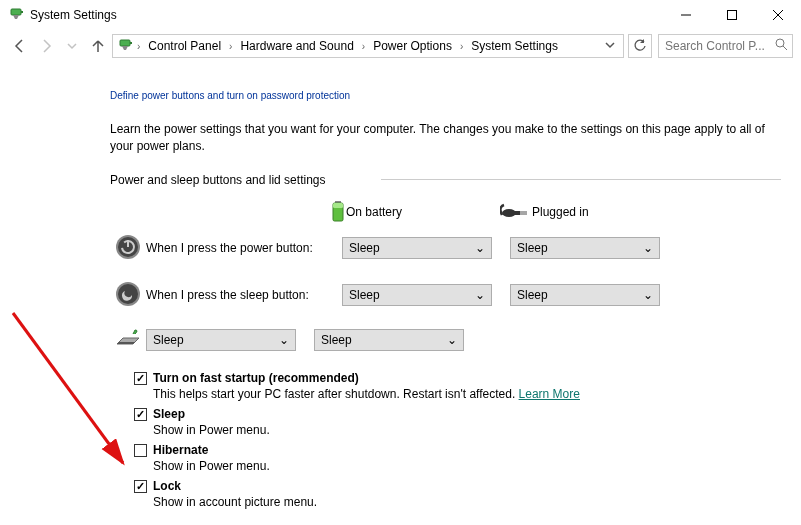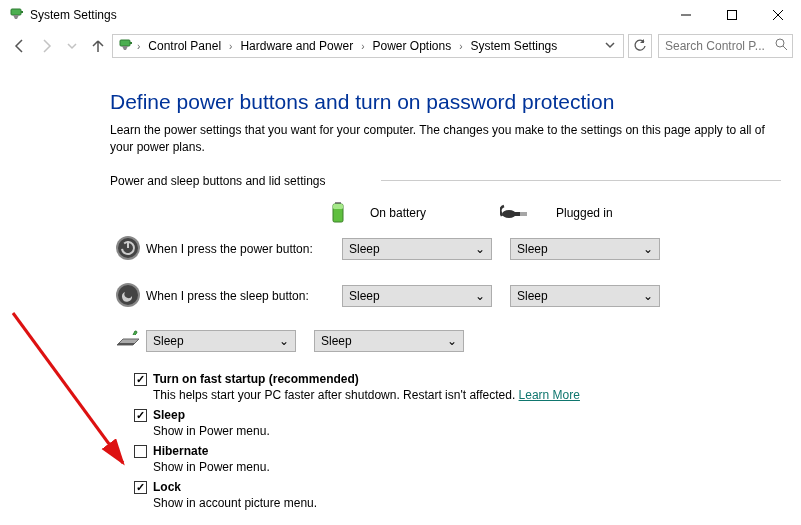--- a/index.html
+++ b/index.html
@@ -60,38 +60,38 @@
     color: #777;
     gap:4px;
   }
   .searchbox input { border:none; outline:none; width:100%; font-size:12px; color:#555;}
   .content {
     padding: 20px 20px 20px 110px;
   }
   h1.page-title {
     color: #003399;
     font-weight: 400;
-    font-size: 21px;
-    margin: 8px 0 8px 0;
+    font-size: 10px;
+    margin: 8px 0 20px 0;
   }
   .desc { margin-bottom: 18px; line-height:1.4;}
   .section-header {
     display: flex;
     align-items: center;
     margin-bottom: 12px;
     gap: 48px;
   }
   .section-header .label { padding-right: 8px; color:#000;}
   .section-header .line { flex:1; height:1px; background:#ccc; }
   .col-headers {
     display:flex;
     margin-left: 220px;
     margin-bottom: 8px;
   }
-  .col-headers .col { width: 170px; display:flex; align-items:center; gap:24px;}
+  .col-headers .col { width: 170px; display:flex; align-items:center; gap:0;}
   .setting-row {
     display:flex;
     align-items:center;
     margin-bottom: 18px;
   }
   .setting-row .icon-cell { width: 36px; display:flex; justify-content:center;}
   .setting-row .label-cell { width: 196px;}
   .setting-row .select {
     width: 150px;
     height: 22px;
@@ -176,21 +176,21 @@
     <span>
       <svg width="16" height="16" viewBox="0 0 16 16">
         <rect x="3" y="3" width="10" height="6" rx="1" fill="#4caf50" stroke="#2e7d32"></rect>
         <rect x="13" y="5" width="2" height="2" fill="#2e7d32"></rect>
         <path d="M5 9 L7 13 L9 13 L11 9" fill="#888"></path>
       </svg>
     </span>
     <span class="bc-sep">›</span>
     <span class="bc-item">Control Panel</span>
     <span class="bc-sep">›</span>
-    <span class="bc-item">Hardware and Power</span>
+    <span class="bc-item">Hardware and Sound</span>
     <span class="bc-sep">›</span>
     <span class="bc-item">Power Options</span>
     <span class="bc-sep">›</span>
     <span class="bc-item">System Settings</span>
     <span class="bc-drop">
       <svg width="10" height="10">
           <path d="M1 3 L5 7 L9 3" fill="none" stroke="#555" stroke-width="1.5"></path>
         </svg>
     </span>
   </div>

